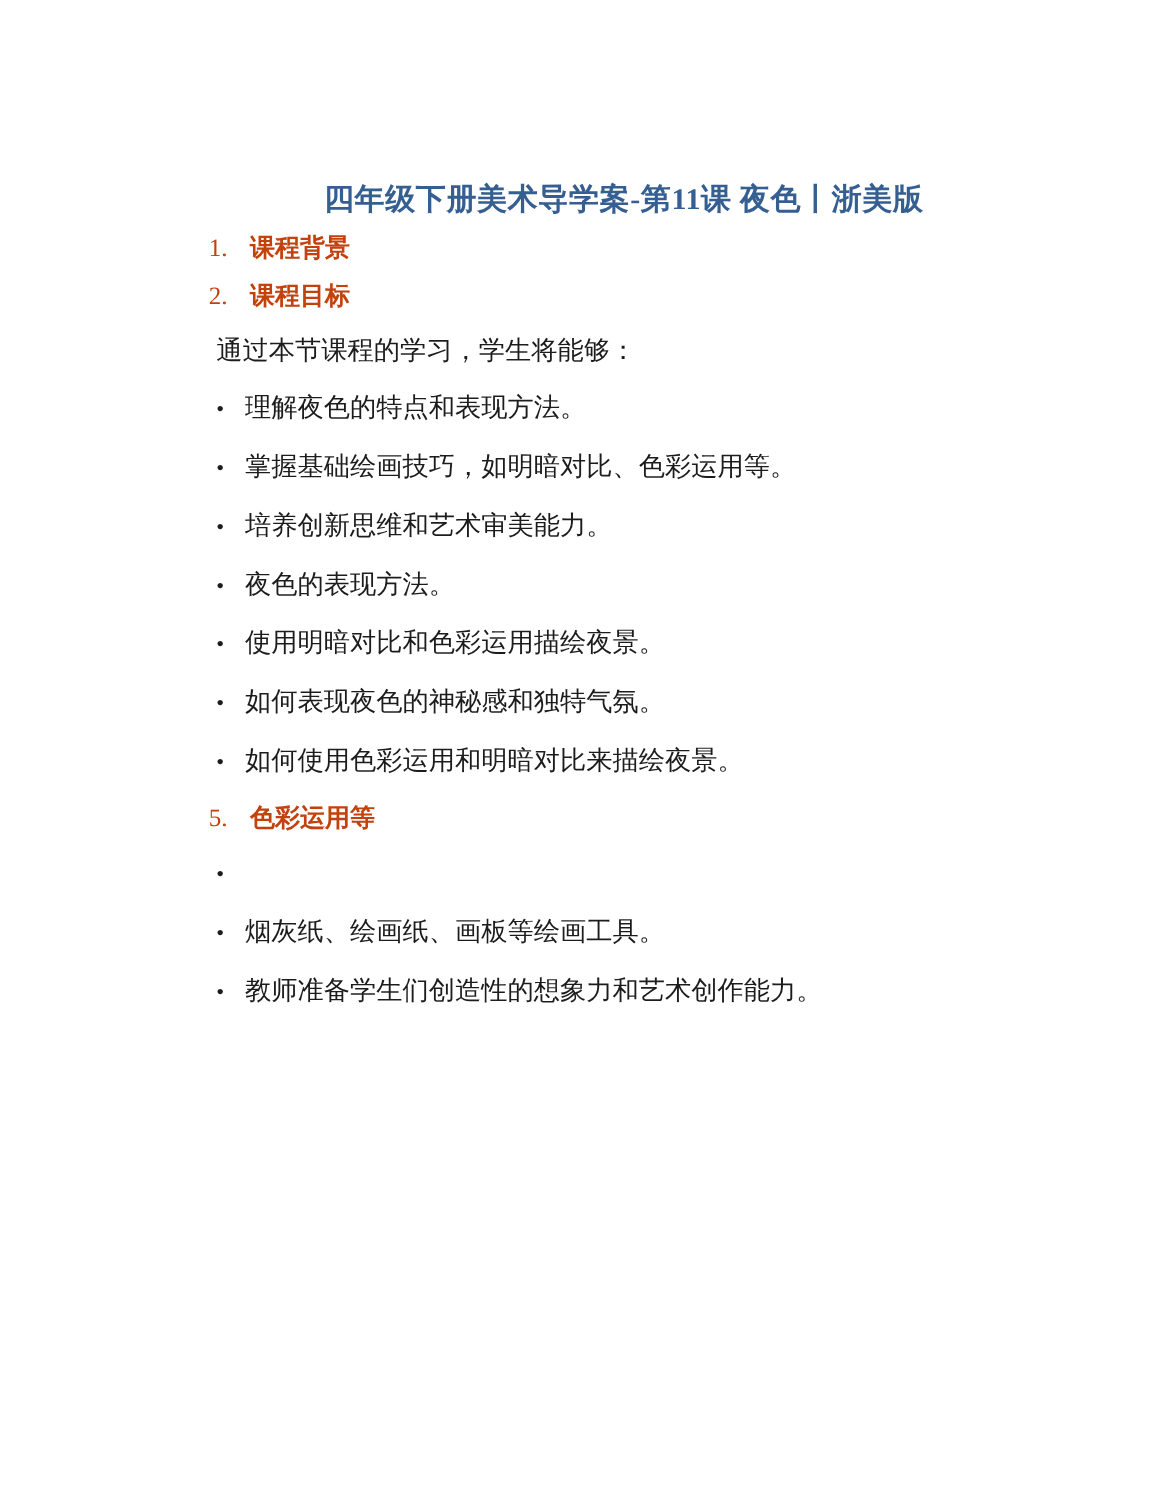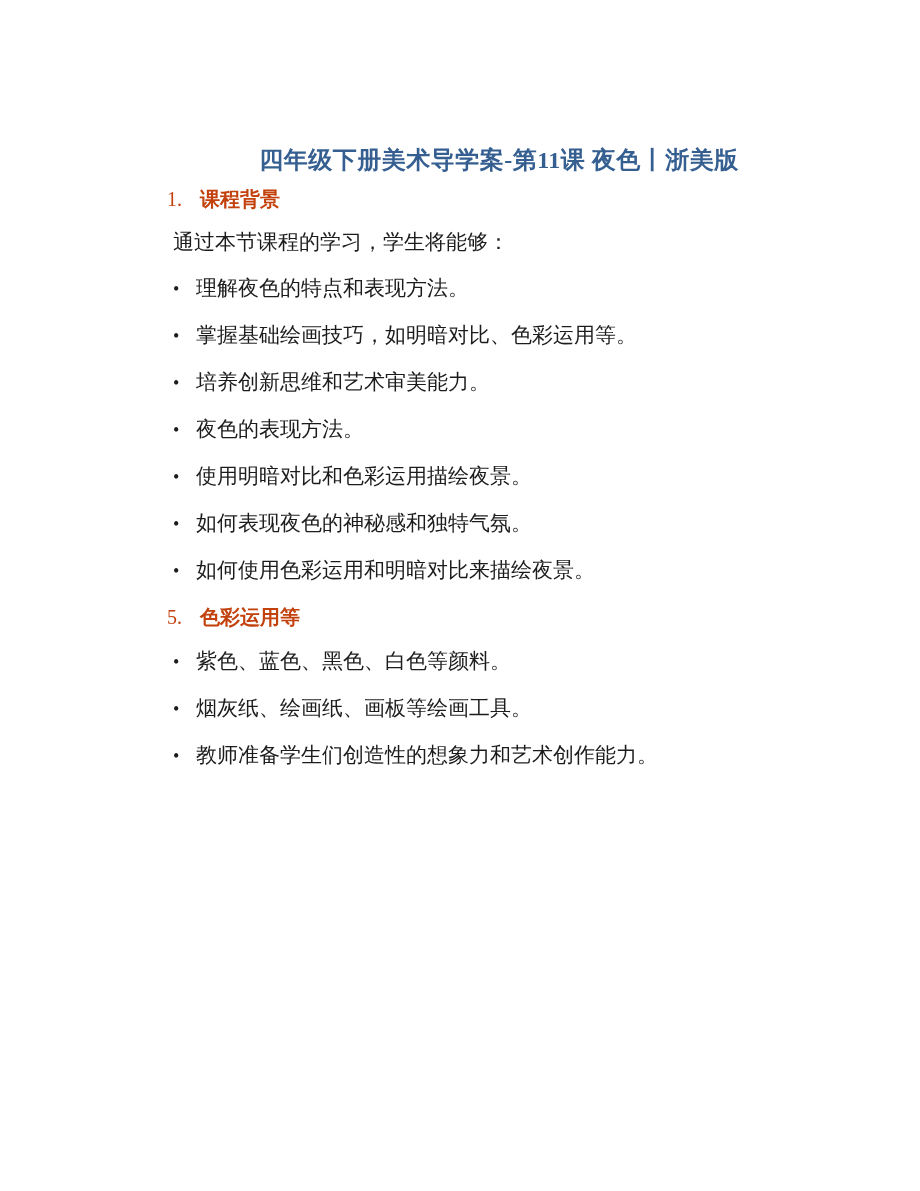--- a/index.html
+++ b/index.html
@@ -74,20 +74,21 @@
 </head>
 <body>
 
 <div class="page">
   <h1 class="doc-title">四年级下册美术导学案-第11课 夜色丨浙美版</h1>
   <div id="sections-root">
       <section class="section">
         <div class="heading"><span class="num">1.</span><span class="htext">课程背景</span></div>
       </section>
       <section class="section">
+        <div class="heading"><span class="num">2.</span><span class="htext">课程目标</span></div>
         <p class="para">通过本节课程的学习，学生将能够：</p>
         <div class="bullet">
           <span class="dot">•</span>
           <span class="btext">理解夜色的特点和表现方法。</span>
         </div>
         <div class="bullet">
           <span class="dot">•</span>
           <span class="btext">掌握基础绘画技巧，如明暗对比、色彩运用等。</span>
         </div>
         <div class="bullet">
@@ -112,21 +113,20 @@
         </div>
         <div class="bullet">
           <span class="dot">•</span>
           <span class="btext">如何使用色彩运用和明暗对比来描绘夜景。</span>
         </div>
       </section>
       <section class="section">
         <div class="heading"><span class="num">5.</span><span class="htext">色彩运用等</span></div>
         <div class="bullet">
           <span class="dot">•</span>
-          <span class="btext">紫色、蓝色、黑色、白色等颜料。</span>
         </div>
         <div class="bullet">
           <span class="dot">•</span>
           <span class="btext">烟灰纸、绘画纸、画板等绘画工具。</span>
         </div>
         <div class="bullet">
           <span class="dot">•</span>
           <span class="btext">教师准备学生们创造性的想象力和艺术创作能力。</span>
         </div>
       </section>

